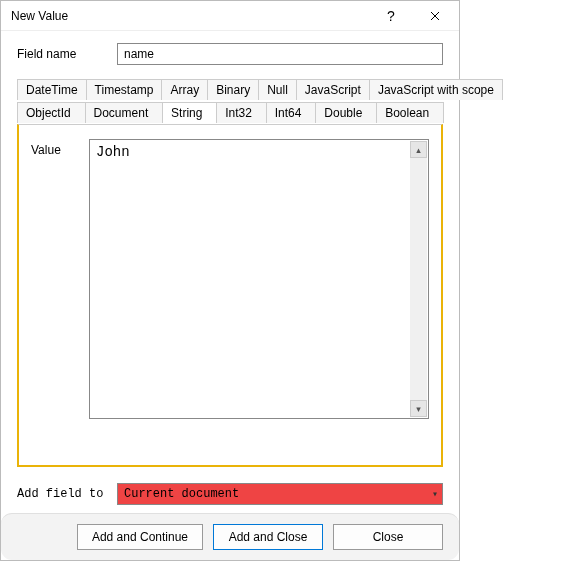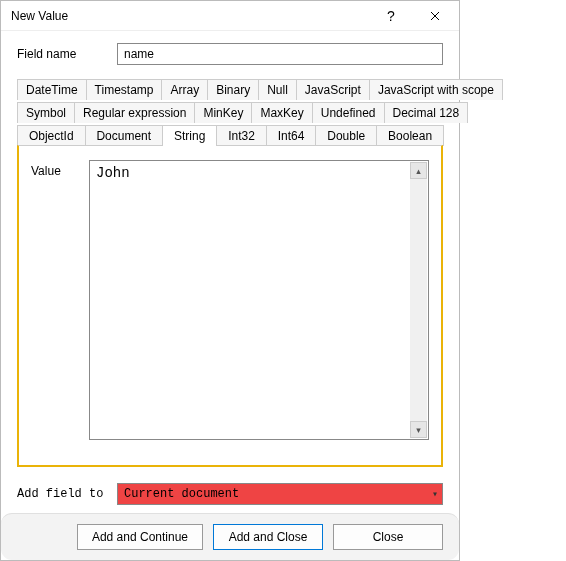--- a/index.html
+++ b/index.html
@@ -49,21 +49,21 @@
 
   .tabs { margin-top: 2px; }
   .tab-row { display: flex; }
   .tab {
     border: 1px solid #ccc;
     border-bottom: none;
     background: #f6f6f6;
     padding: 3px 8px;
     font-size: 12px;
     flex: 1 1 auto;
-    text-align: center;
+    text-align: left;
     margin-right: -1px;
     cursor: default;
     white-space: nowrap;
   }
   .tab-row:nth-child(1),
   .tab-row:nth-child(2) { margin-bottom: 2px; }
   .tab.active {
     background: #fff;
     position: relative;
     z-index: 2;
@@ -175,28 +175,20 @@
     <div class="mid">
       <div class="tabs">
         <div class="tab-row">
           <div class="tab">DateTime</div>
           <div class="tab">Timestamp</div>
           <div class="tab">Array</div>
           <div class="tab">Binary</div>
           <div class="tab">Null</div>
           <div class="tab">JavaScript</div>
           <div class="tab">JavaScript with scope</div>
-        </div>
-        <div class="tab-row">
-          <div class="tab">Symbol</div>
-          <div class="tab">Regular expression</div>
-          <div class="tab">MinKey</div>
-          <div class="tab">MaxKey</div>
-          <div class="tab">Undefined</div>
-          <div class="tab">Decimal 128</div>
         </div>
         <div class="tab-row">
           <div class="tab">ObjectId</div>
           <div class="tab">Document</div>
           <div class="tab active">String</div>
           <div class="tab">Int32</div>
           <div class="tab">Int64</div>
           <div class="tab">Double</div>
           <div class="tab">Boolean</div>
         </div>

